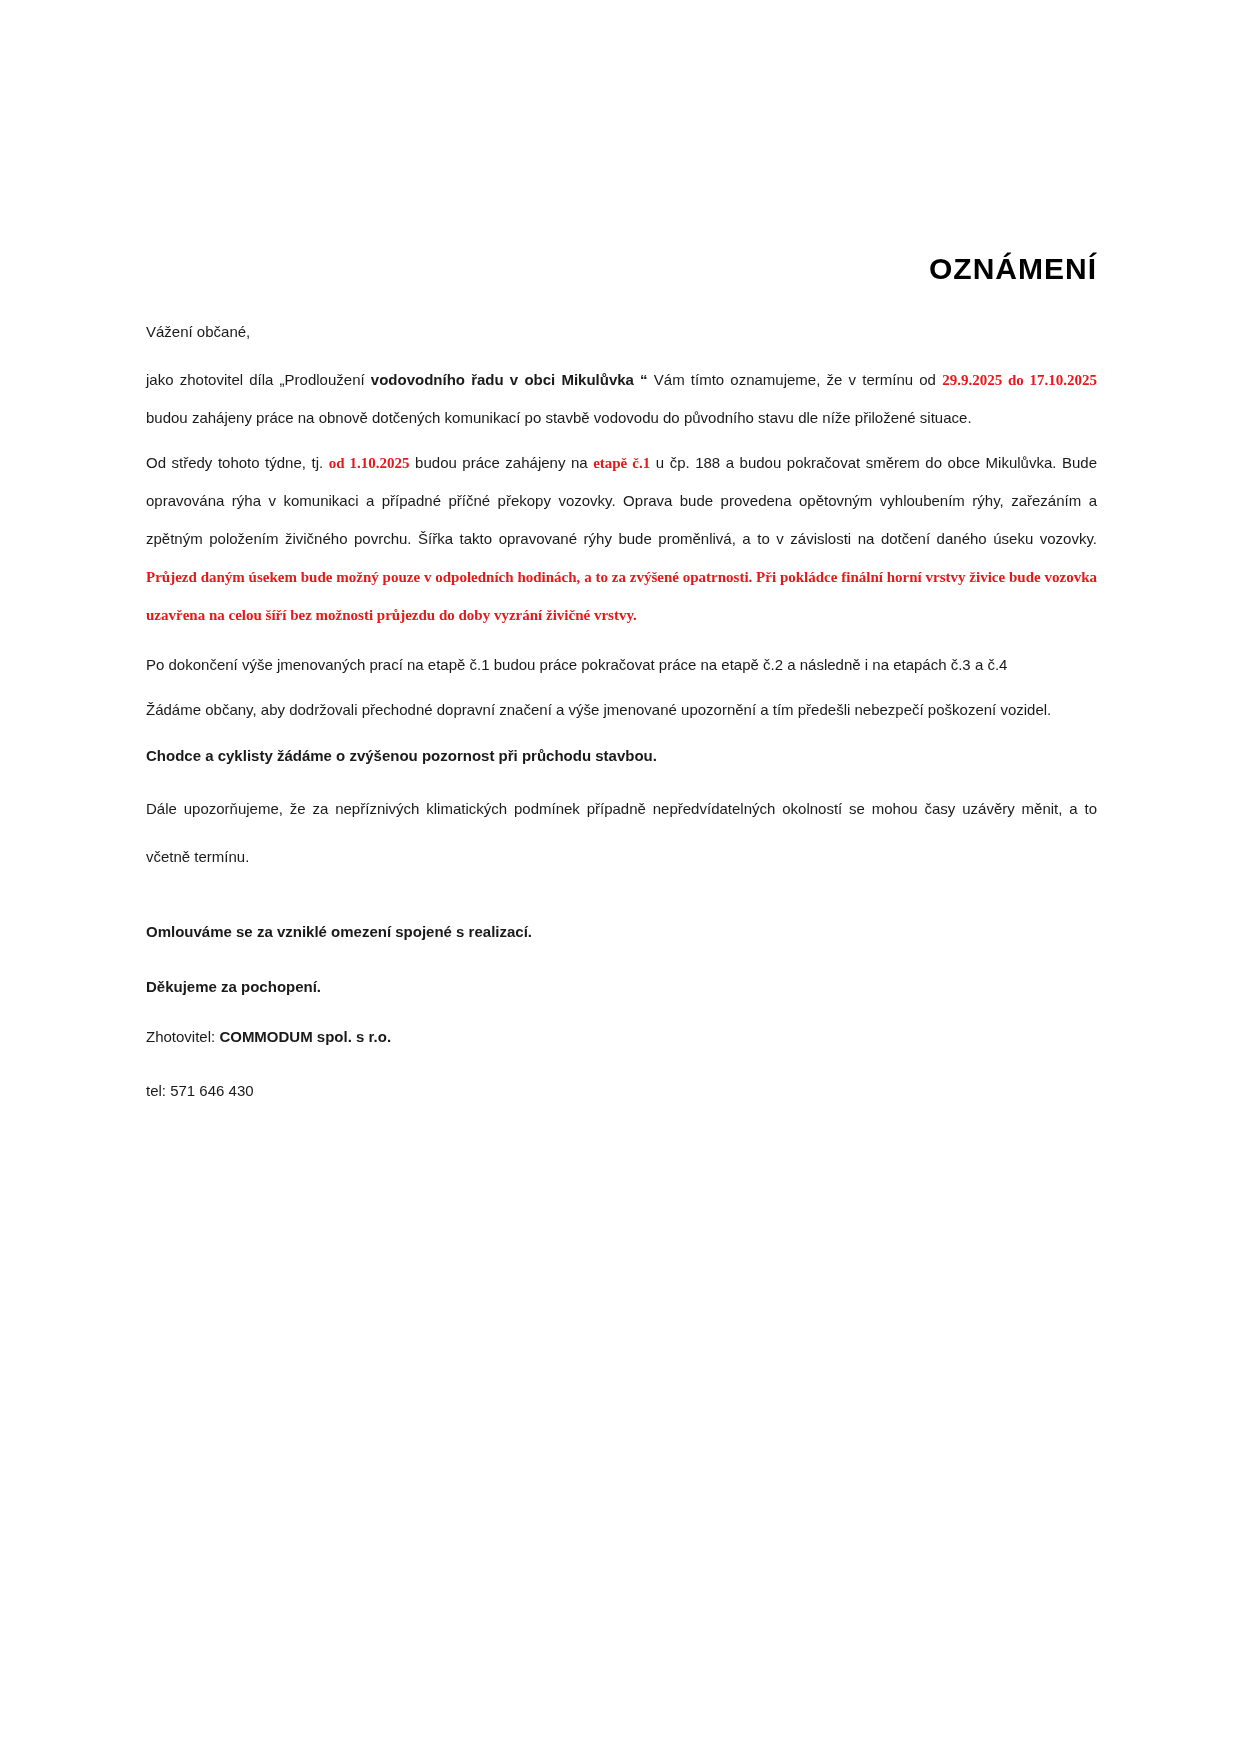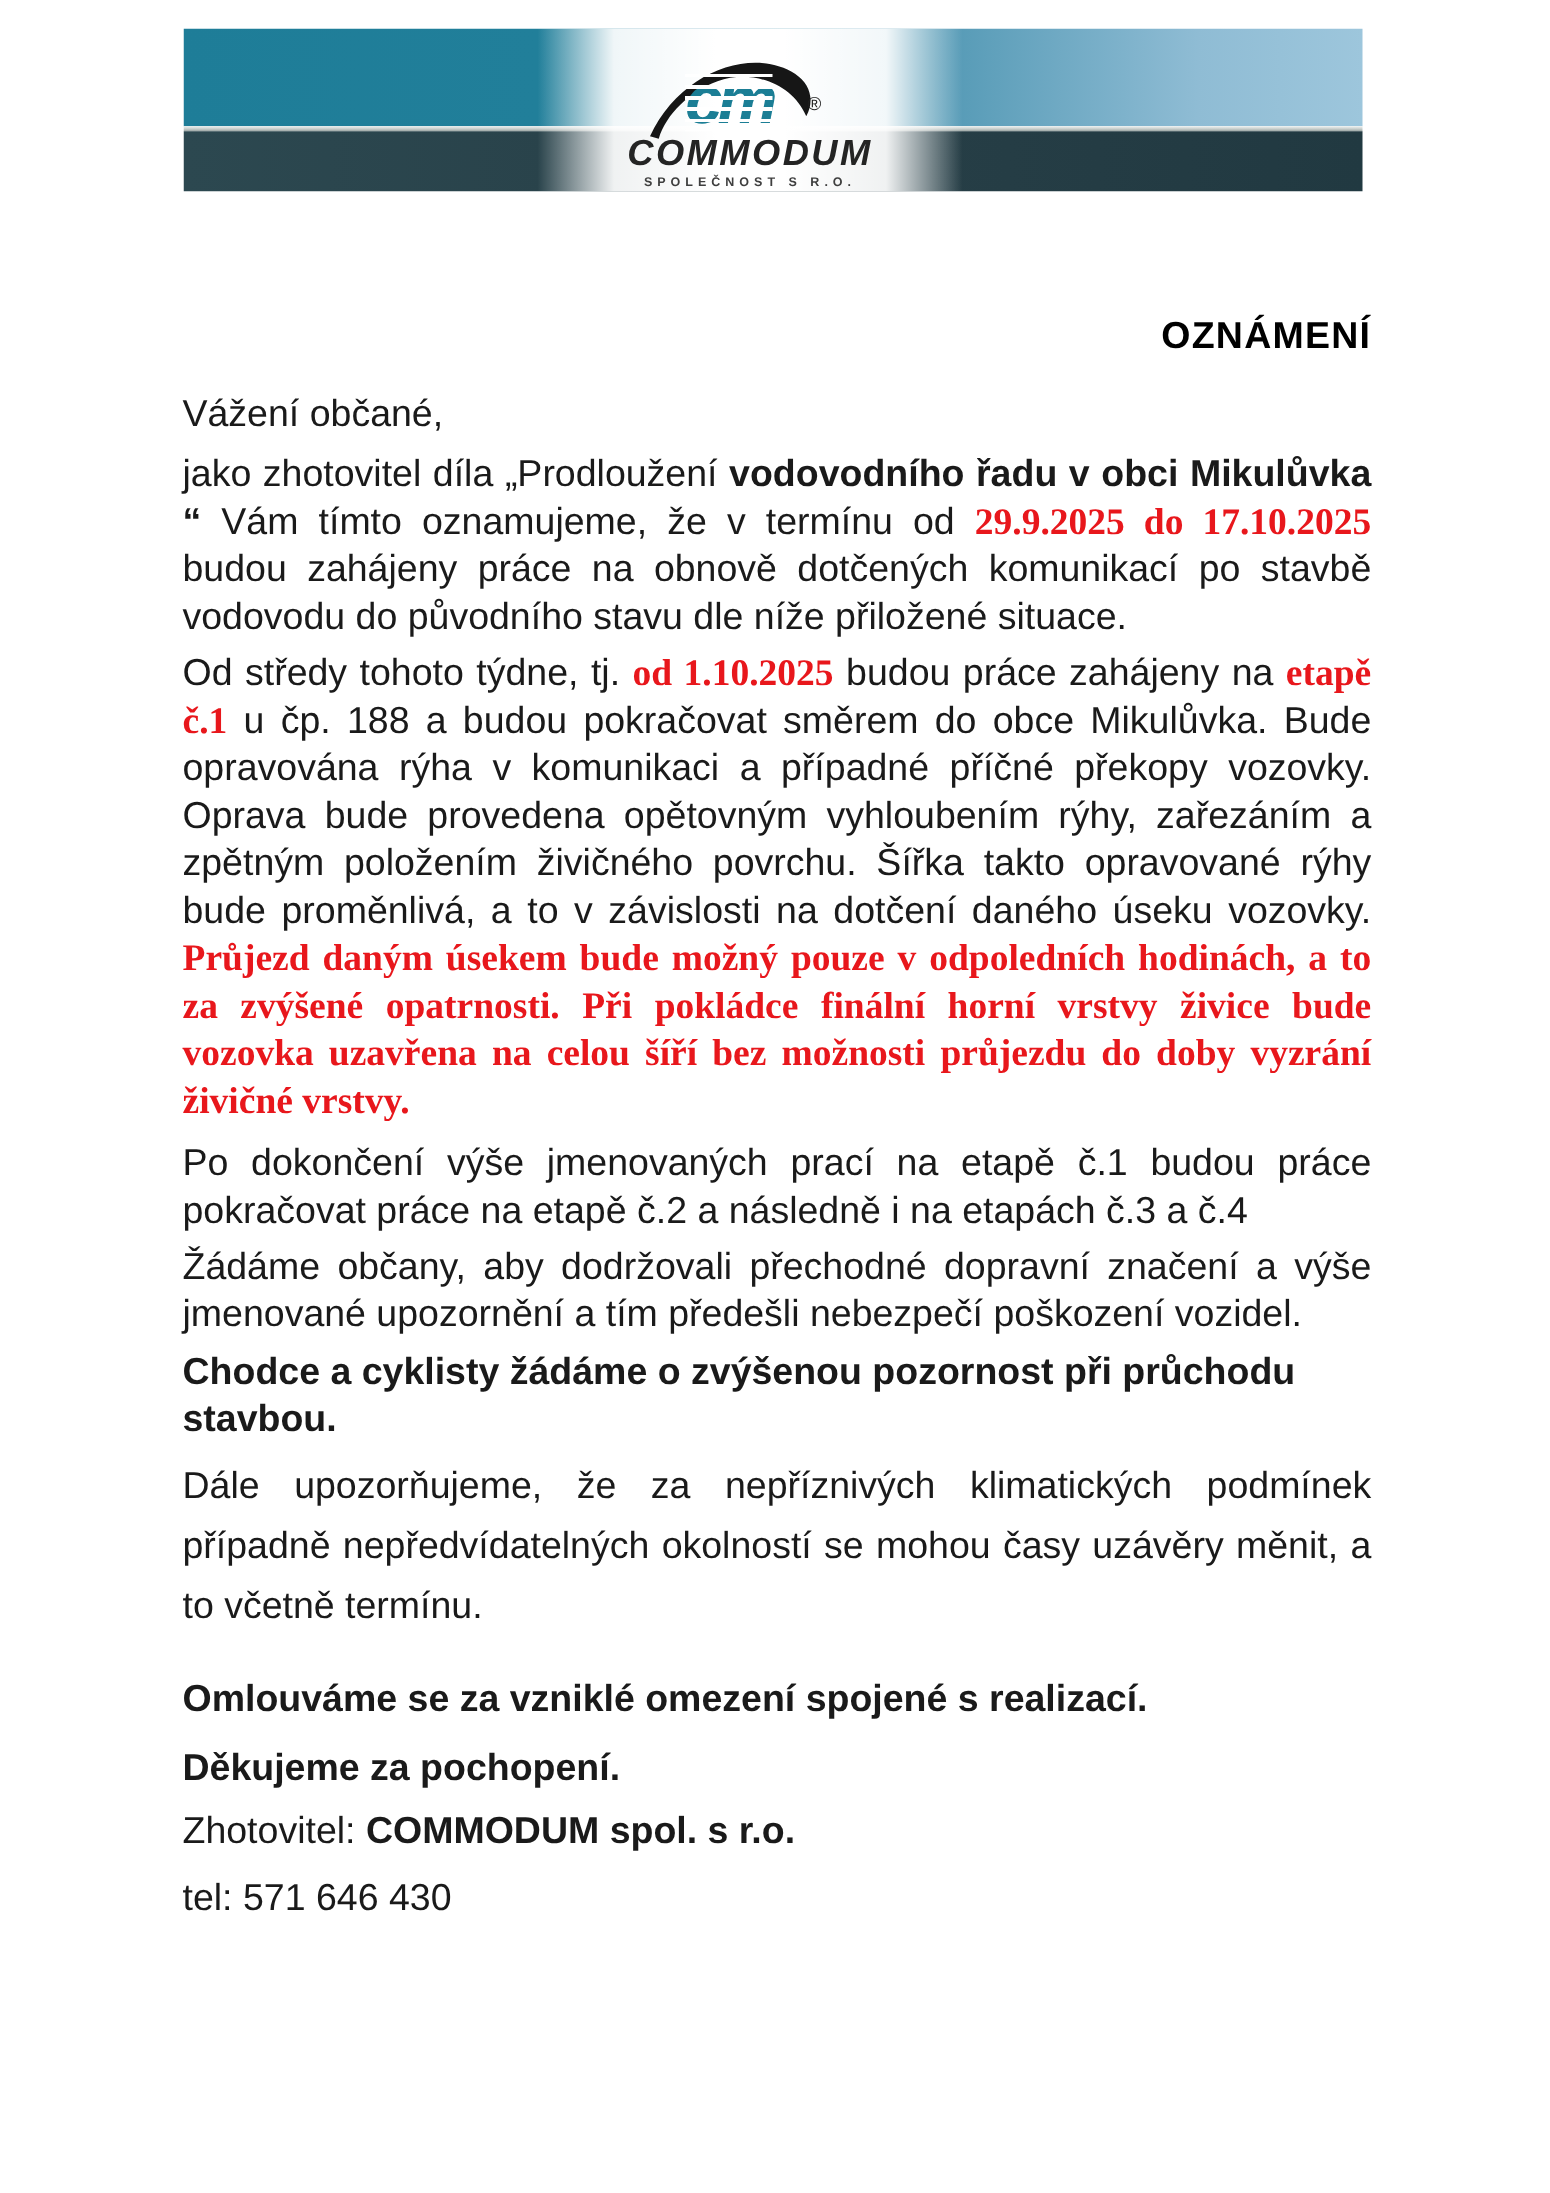--- a/index.html
+++ b/index.html
@@ -25,21 +25,21 @@
     background:repeating-linear-gradient(180deg,rgba(255,255,255,0) 0 6px,#ffffff 6px 9px);}
   .reg-mark{position:absolute;left:216px;top:52px;font-size:15px;font-weight:400;color:#1f1f1f;}
   .company-name{position:absolute;left:0;width:100%;top:84px;text-align:center;
     font-style:italic;font-weight:700;font-size:29px;letter-spacing:2px;color:#242424;}
   .company-sub{position:absolute;left:0;width:100%;top:118px;text-align:center;
     font-weight:700;font-size:10px;letter-spacing:4px;color:#3f3f3f;}
   
   .doc{position:absolute;left:146px;top:153px;width:951px;}
   .doc-title{margin:96px 0 0 0;text-align:right;font-weight:700;font-size:30px;
     line-height:40px;letter-spacing:1px;color:#000;}
-  .doc-body p{margin:0;font-size:30px;line-height:38px;color:#1a1a1a;}
+  .doc-body p{margin:0;font-size:15px;line-height:38px;color:#1a1a1a;}
   .doc-body p.align-justify{text-align:justify;}
   .doc-body p.align-left{text-align:left;}
   .doc-body p.v-bold{font-weight:700;}
   .doc-body p.v-wide{line-height:48px;}
   .run-b{font-weight:700;}
   .run-rb{font-weight:700;color:#e8171c;font-family:Liberation Serif, serif;}
   
   .doc-body p:nth-child(1){margin-top:24px;}
   .doc-body p:nth-child(2){margin-top:10px;}
   .doc-body p:nth-child(3){margin-top:7px;}
@@ -51,35 +51,20 @@
   .doc-body p:nth-child(9){margin-top:17px;}
   .doc-body p:nth-child(10){margin-top:12px;}
   .doc-body p:nth-child(11){margin-top:16px;}
   .doc-body p:nth-child(12){margin-top:14px;}
 </style>
 </head>
 <body>
 
 <div class="page">
 
-  <div class="banner">
-    <div class="band-top"></div>
-    <div class="band-divider"></div>
-    <div class="band-bottom"></div>
-    <div class="logo-panel">
-      <svg class="swoosh" viewBox="0 0 138 70" xmlns="http://www.w3.org/2000/svg">
-        <path d="M4,66 C28,14 86,-6 120,16 C132,24 136,37 129,50
-                 C118,24 86,12 58,22 C36,30 17,48 11,68 Z" fill="#161616"></path>
-      </svg>
-      <div class="cm-mark">cm</div>
-      <div class="reg-mark">®</div>
-      <div class="company-name">COMMODUM</div>
-      <div class="company-sub">SPOLEČNOST S R.O.</div>
-    </div>
-  </div>
 
   <div class="doc">
     <h1 class="doc-title">OZNÁMENÍ</h1>
     <div class="doc-body">
         <p class="align-left"><span>Vážení občané,</span></p>
         <p class="align-justify"><span>jako zhotovitel díla „Prodloužení </span><span class="run-b">vodovodního řadu v obci Mikulůvka “</span><span> Vám tímto oznamujeme, že v termínu od </span><span class="run-rb">29.9.2025 do 17.10.2025</span><span> budou zahájeny práce na obnově dotčených komunikací po stavbě vodovodu do původního stavu dle níže přiložené situace.</span></p>
         <p class="align-justify"><span>Od středy tohoto týdne, tj. </span><span class="run-rb">od 1.10.2025</span><span> budou práce zahájeny na </span><span class="run-rb">etapě č.1</span><span> u čp. 188 a budou pokračovat směrem do obce Mikulůvka. Bude opravována rýha v komunikaci a případné příčné překopy vozovky. Oprava bude provedena opětovným vyhloubením rýhy, zařezáním a zpětným položením živičného povrchu. Šířka takto opravované rýhy bude proměnlivá, a to v závislosti na dotčení daného úseku vozovky. </span><span class="run-rb">Průjezd daným úsekem bude možný pouze v odpoledních hodinách, a to za zvýšené opatrnosti. Při pokládce finální horní vrstvy živice bude vozovka uzavřena na celou šíří bez možnosti průjezdu do doby vyzrání živičné vrstvy.</span></p>
         <p class="align-justify"><span>Po dokončení výše jmenovaných prací na etapě č.1 budou práce pokračovat práce na etapě č.2 a následně i na etapách č.3 a č.4</span></p>
         <p class="align-justify"><span>Žádáme občany, aby dodržovali přechodné dopravní značení a výše jmenované upozornění a tím předešli nebezpečí poškození vozidel.</span></p>
         <p class="align-left v-bold"><span>Chodce a cyklisty žádáme o zvýšenou pozornost při průchodu stavbou.</span></p>

